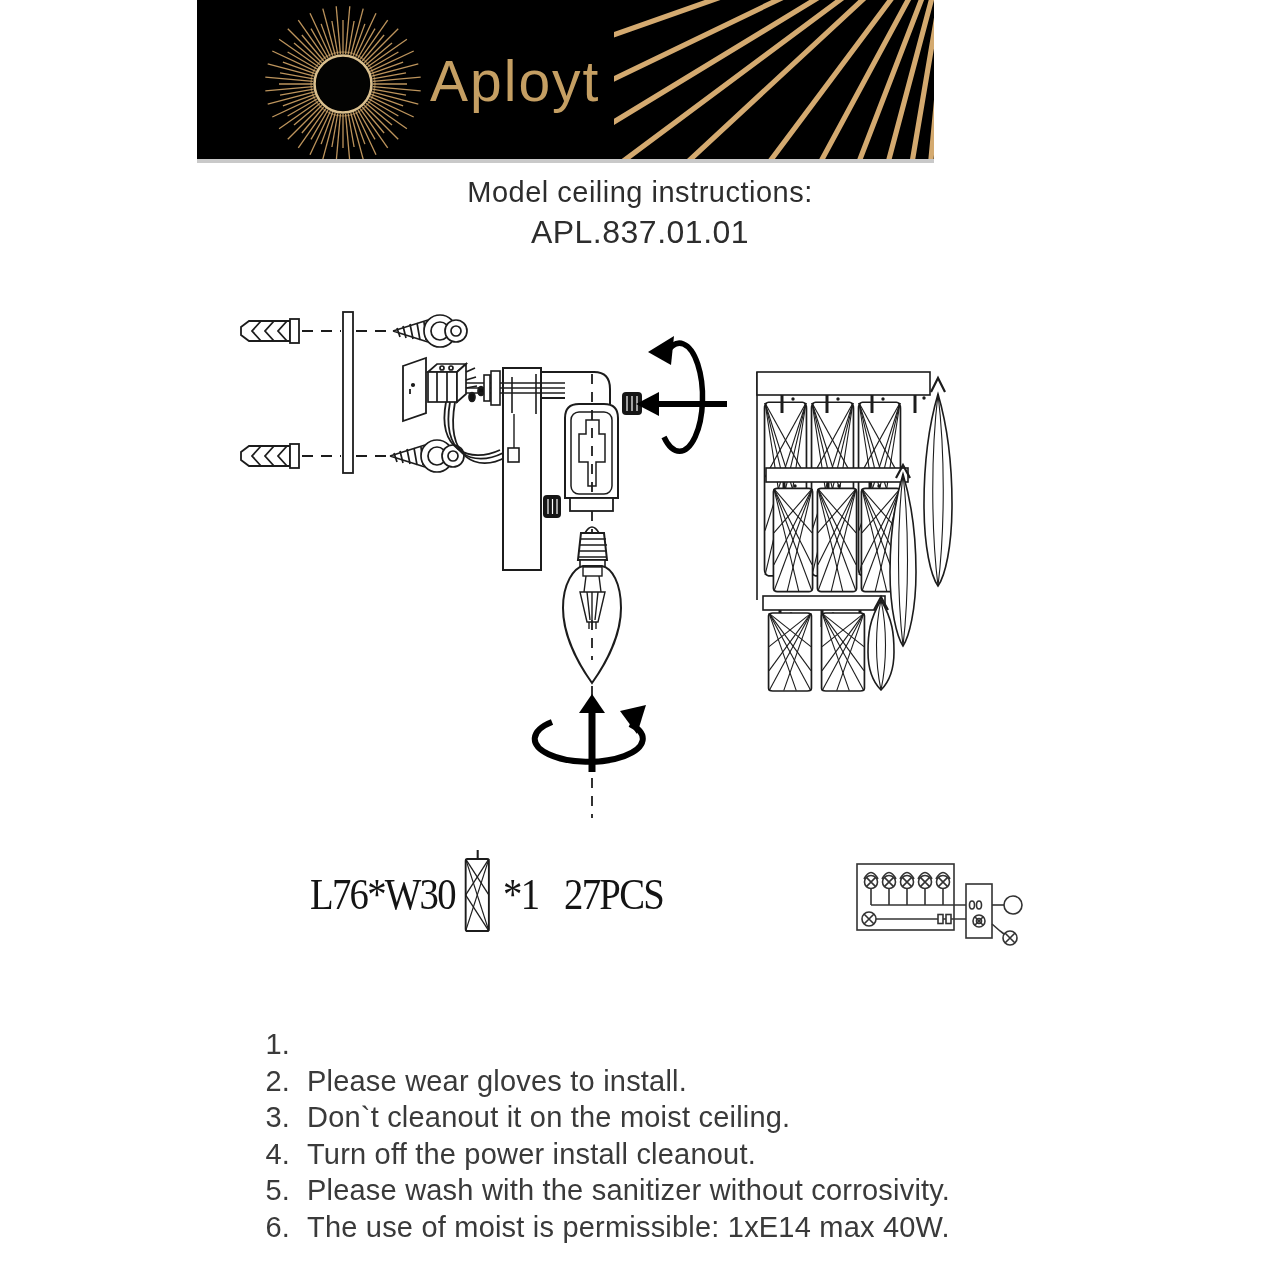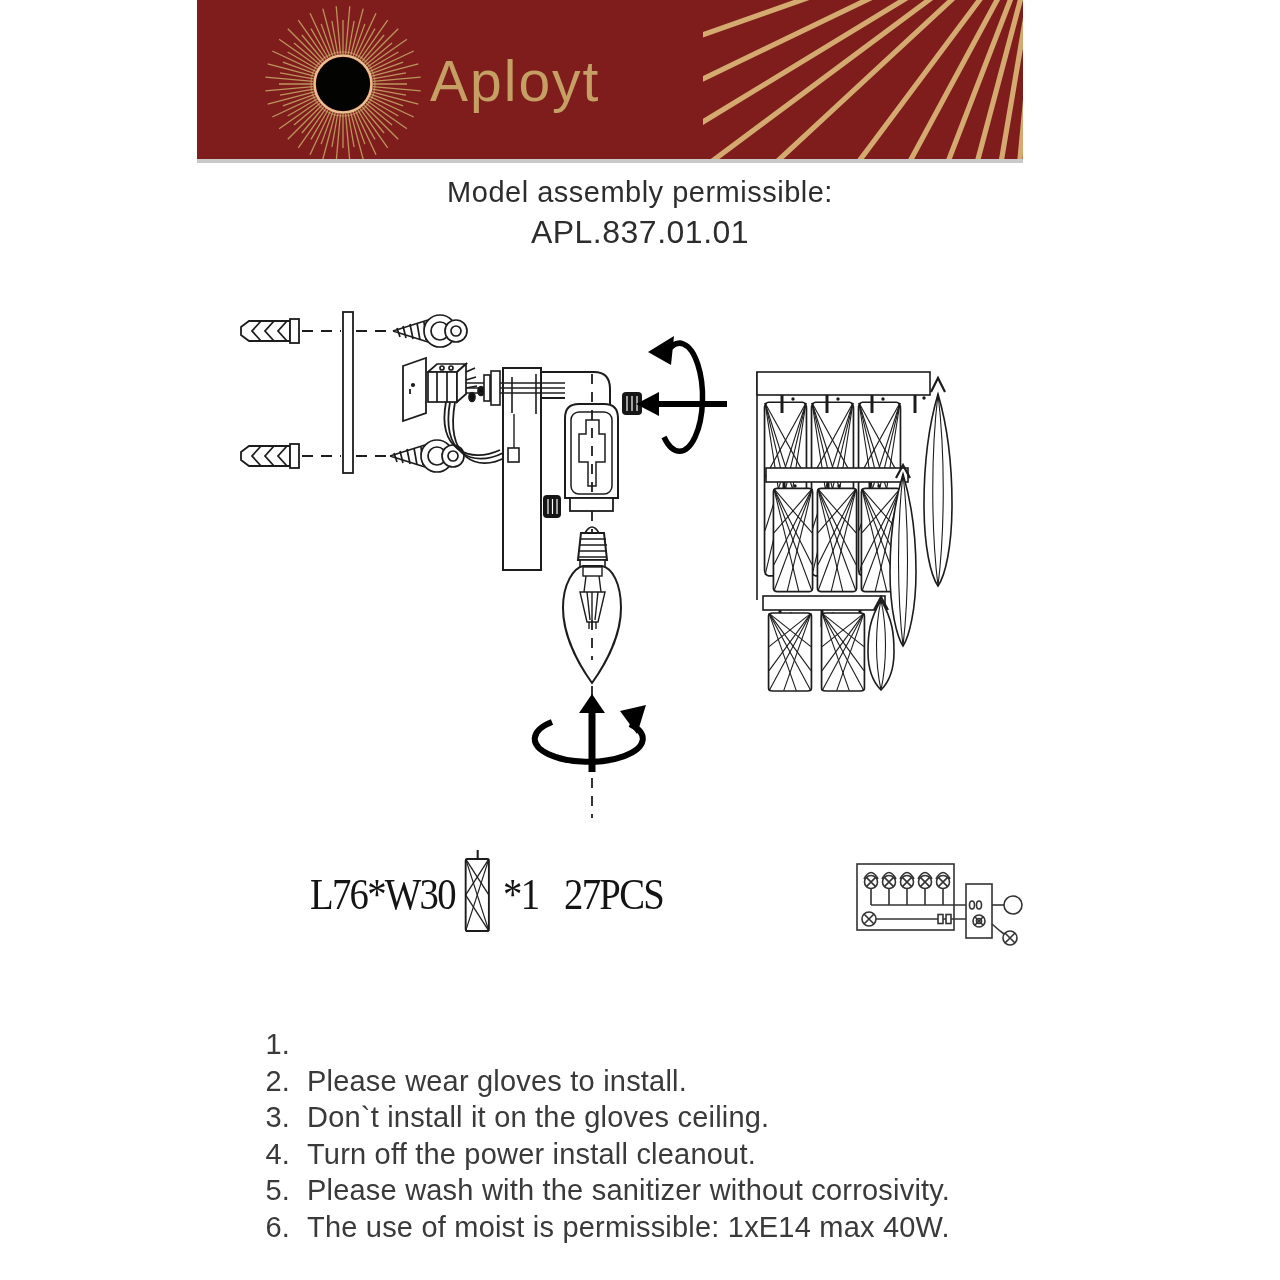--- a/index.html
+++ b/index.html
@@ -2,22 +2,22 @@
 <html><head>
 <meta charset="utf-8">
 <style>
   html,body{margin:0;padding:0;}
   body{
     width:1280px;height:1280px;position:relative;background:#ffffff;
     font-family:"Liberation Sans",sans-serif;overflow:hidden;
   }
   
   .header{
-    position:absolute;left:197px;top:0;width:826px;height:159px;
-    background:#7f1d1d;border-bottom:4px solid #c9c9c9;overflow:hidden;
+    position:absolute;left:197px;top:0;width:737px;height:159px;
+    background:#000000;border-bottom:4px solid #c9c9c9;overflow:hidden;
   }
   .logo-svg{position:absolute;left:28px;top:0px;}
   .brand{
     position:absolute;left:233px;top:0;height:162px;display:flex;align-items:center;
     color:#c59f63;font-size:57px;font-weight:400;letter-spacing:2px;
   }
   .rays-svg{position:absolute;right:0;top:0;}
   
   .title-block{position:absolute;left:0;top:176px;width:100%;text-align:center;color:#2d2d2d;}
   .title-line1{font-size:29px;letter-spacing:.5px;}
@@ -137,21 +137,21 @@
         <line x1="340" y1="-85" x2="185" y2="202"></line>
         <line x1="340" y1="-85" x2="228" y2="206"></line>
         <line x1="340" y1="-85" x2="262" y2="208"></line>
         <line x1="340" y1="-85" x2="290" y2="210"></line>
         <line x1="340" y1="-85" x2="312" y2="212"></line>
       </g>
     </svg>
   </header>
 
   <div class="title-block">
-    <div class="title-line1">Model assembly permissible:</div>
+    <div class="title-line1">Model ceiling instructions:</div>
     <div class="title-line2">APL.837.01.01</div>
   </div>
 
   <svg class="diagram" viewBox="0 0 1280 1280">
     <defs>
       <symbol id="facetpanel" viewBox="0 0 44 120" preserveAspectRatio="none">
         <rect x="1.5" y="1.5" width="41" height="117" rx="4" fill="#ffffff" stroke="#1c1c1c" stroke-width="1.7" vector-effect="non-scaling-stroke"></rect>
         <g stroke="#1c1c1c" stroke-width="1.1" fill="none">
           <line x1="2" y1="2" x2="42" y2="118" vector-effect="non-scaling-stroke"></line>
           <line x1="42" y1="2" x2="2" y2="118" vector-effect="non-scaling-stroke"></line>
@@ -446,21 +446,21 @@
   <ol class="instructions">
     <li>
         <span class="num">1.</span>
       </li>
     <li>
         <span class="num">2.</span>
         <span class="txt">Please wear gloves to install.</span>
       </li>
     <li>
         <span class="num">3.</span>
-        <span class="txt">Don`t install it on the gloves ceiling.</span>
+        <span class="txt">Don`t cleanout it on the moist ceiling.</span>
       </li>
     <li>
         <span class="num">4.</span>
         <span class="txt">Turn off the power install cleanout.</span>
       </li>
     <li>
         <span class="num">5.</span>
         <span class="txt">Please wash with the sanitizer without corrosivity.</span>
       </li>
     <li>

